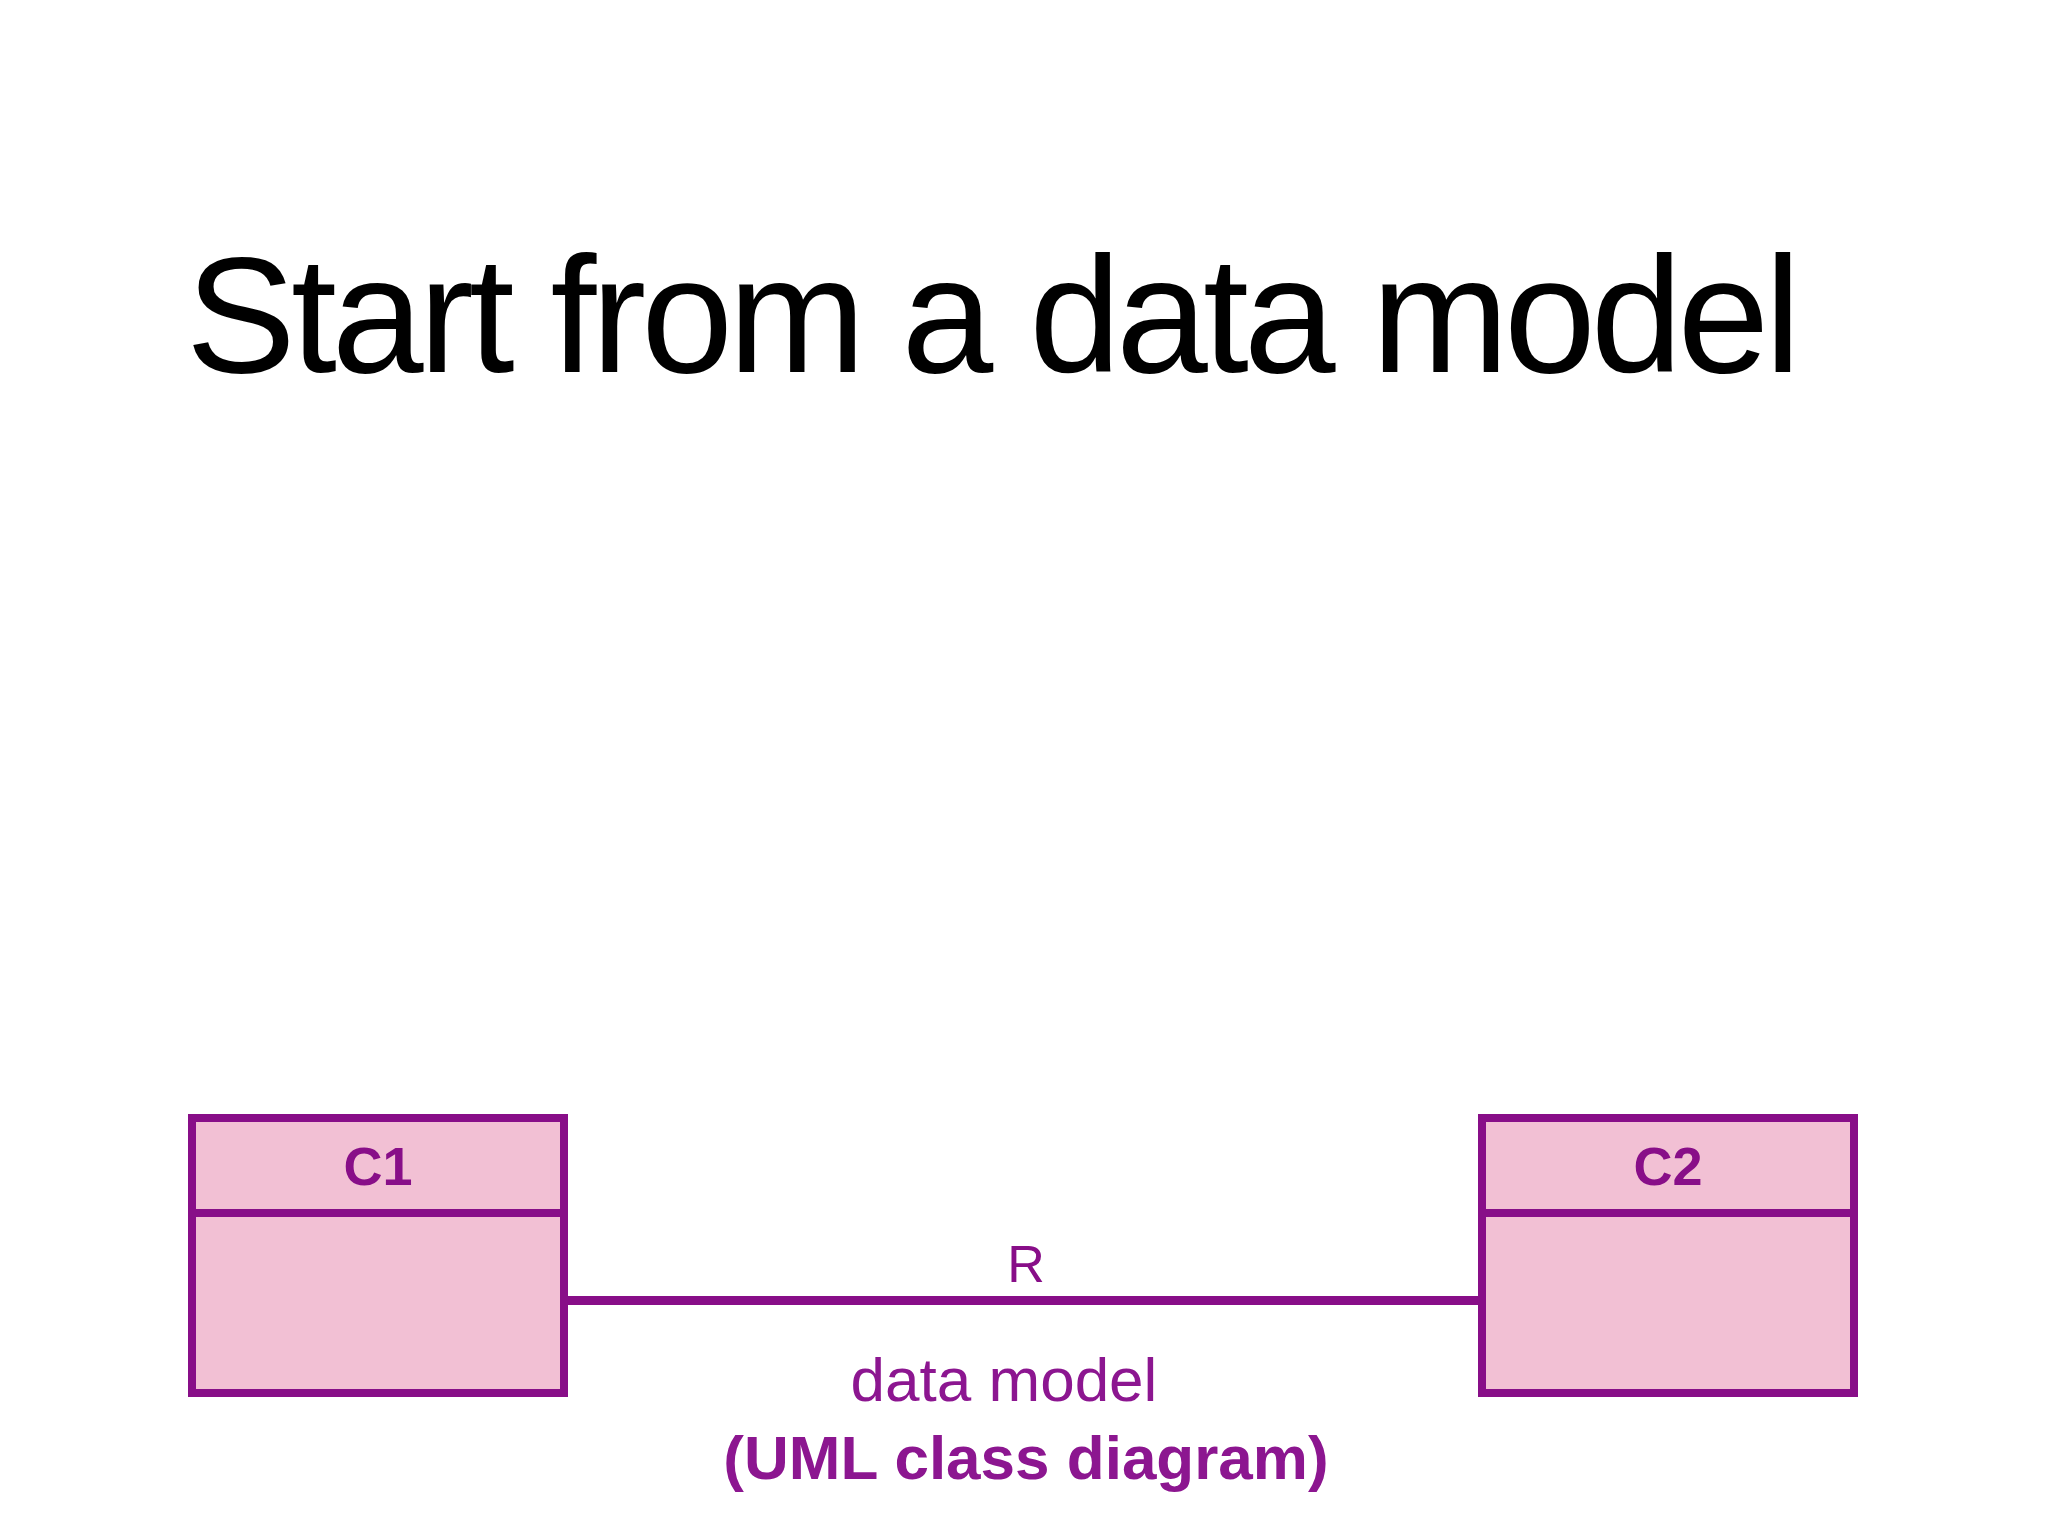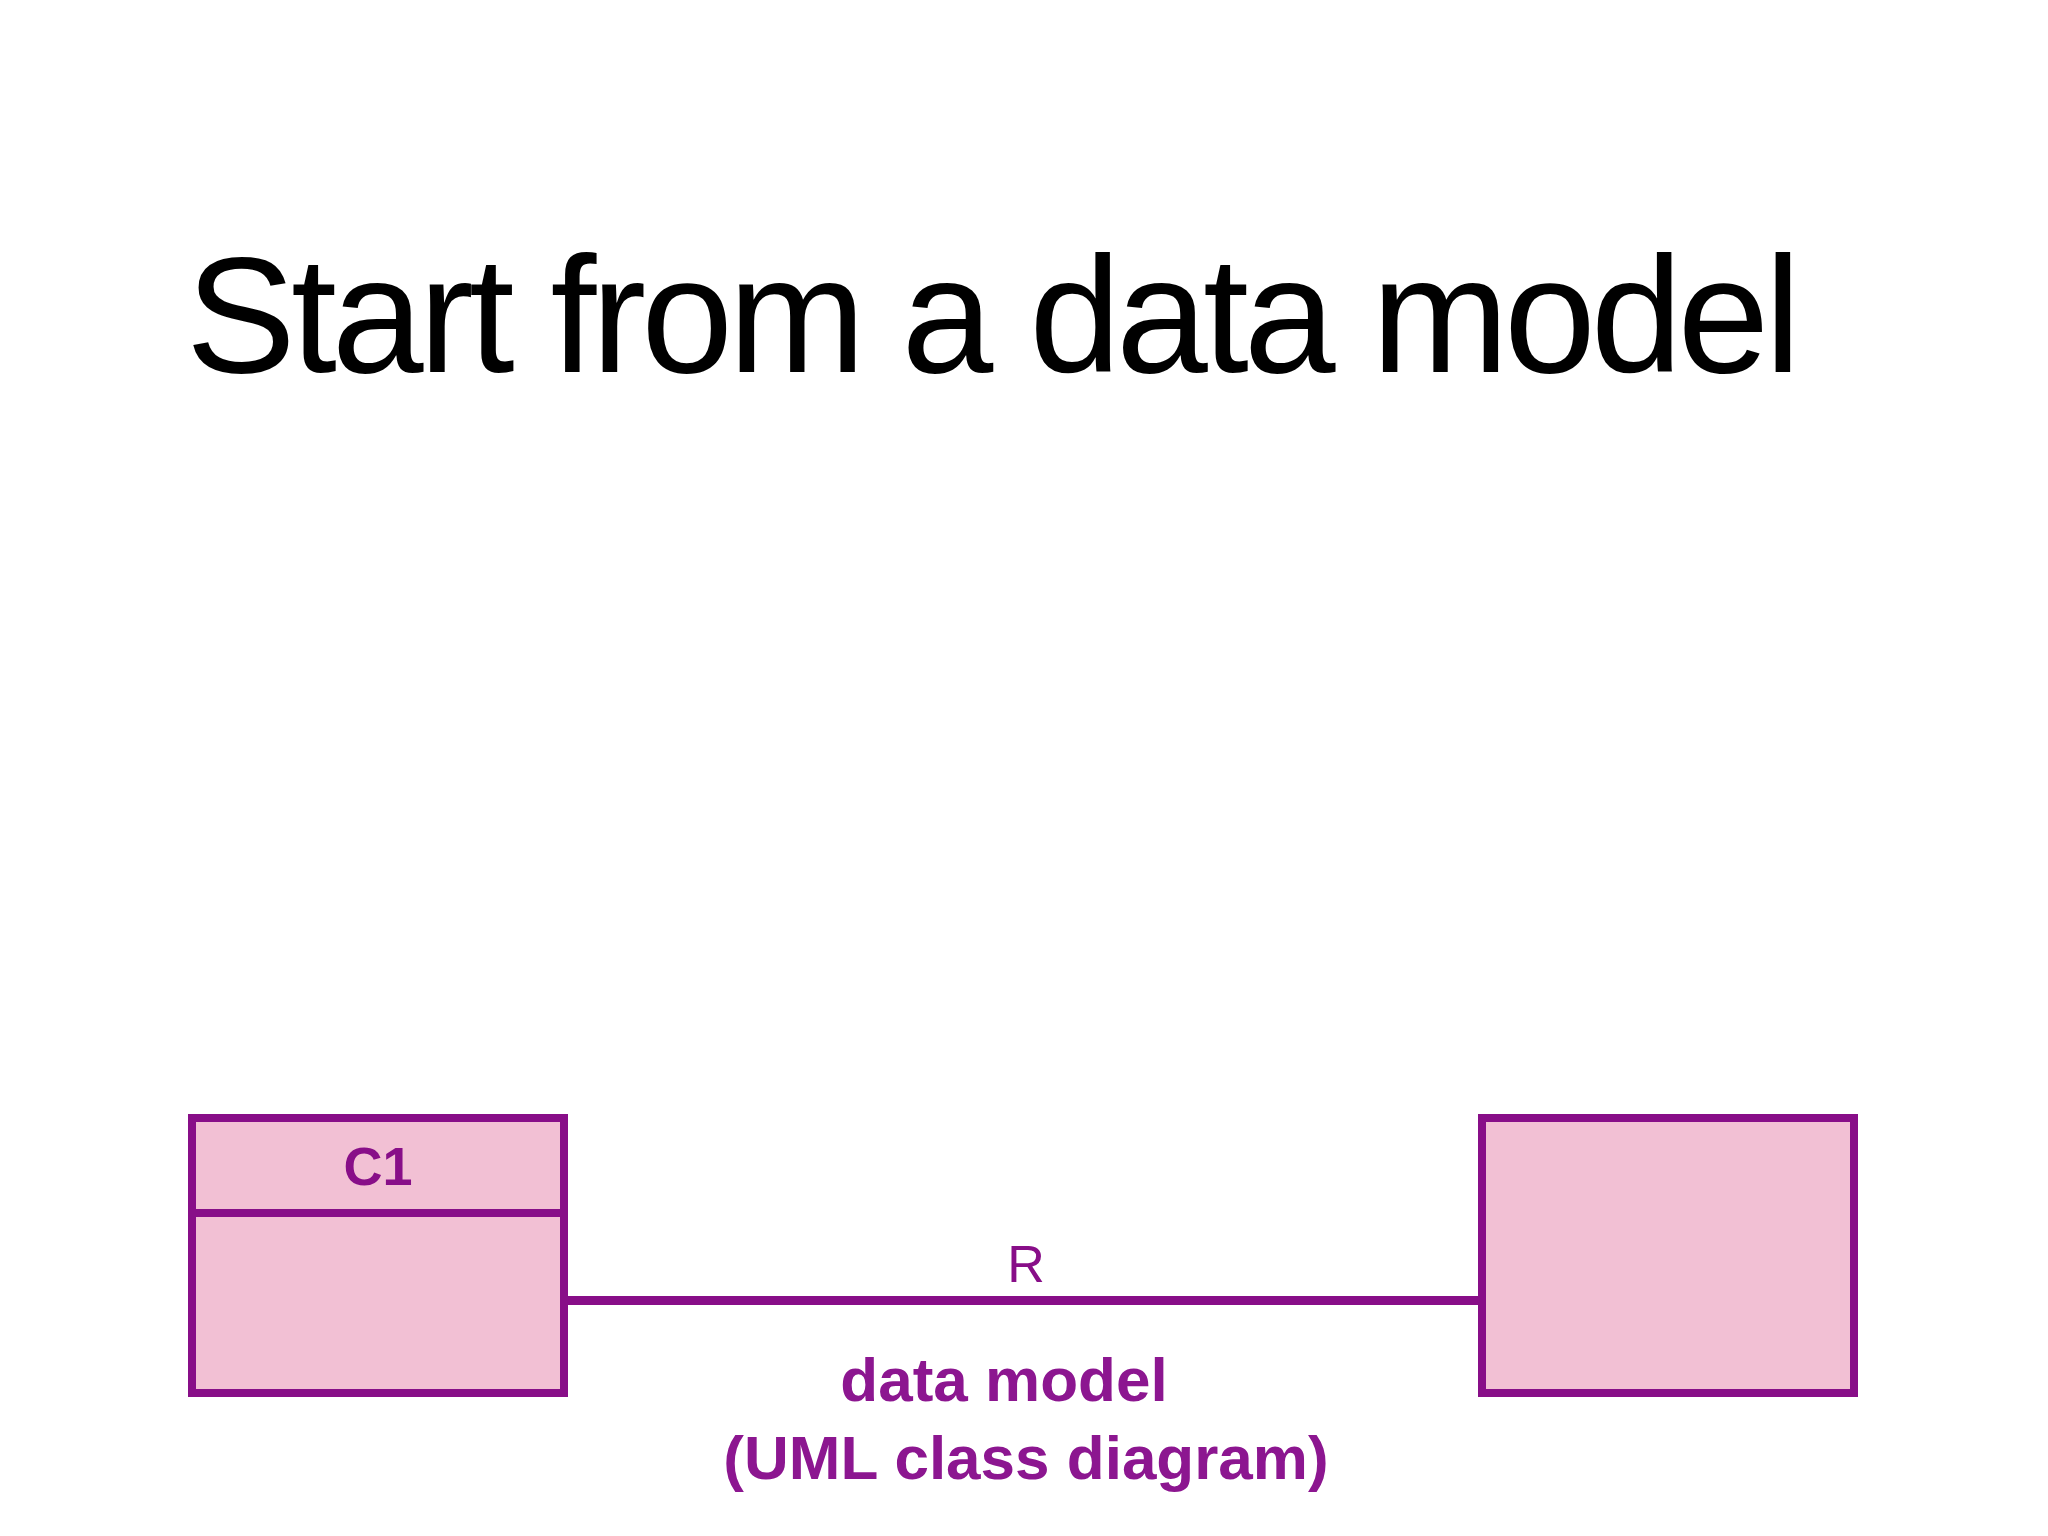--- a/index.html
+++ b/index.html
@@ -87,38 +87,41 @@
     position: absolute;
     left: 1004px;
     top: 1341px;
     transform: translateX(-50%);
     text-align: center;
     font-size: 62px;
     line-height: 78px;
     color: var(--caption-purple, #8C1690);
     white-space: nowrap;
   }
-  .caption-line1 { font-weight: bold; }
+  .caption-line1 { font-weight: normal; }
   .caption-line2 { font-weight: 700; margin-left: 44px; }
 </style>
 </head>
 <body>
 
 <div id="slide" style="--bg: #ffffff; --title-color: #000000; --purple: #880E88; --caption-purple: #8C1690; --pink: #F2C0D4;">
 
   <h1 class="slide-title">Start from a data model</h1>
 
   <div class="uml-class c1">
     <div class="uml-class-header">
       <span>C1</span>
     </div>
     <div class="uml-class-body"></div>
   </div>
 
   <div class="uml-class c2">
+    <div class="uml-class-header">
+      <span>C2</span>
+    </div>
     <div class="uml-class-body"></div>
   </div>
 
   <div class="association-line"></div>
 
   <div class="association-label">R</div>
 
   <div class="diagram-caption">
     <div class="caption-line1">data model</div>
     <div class="caption-line2">(UML class diagram)</div>

